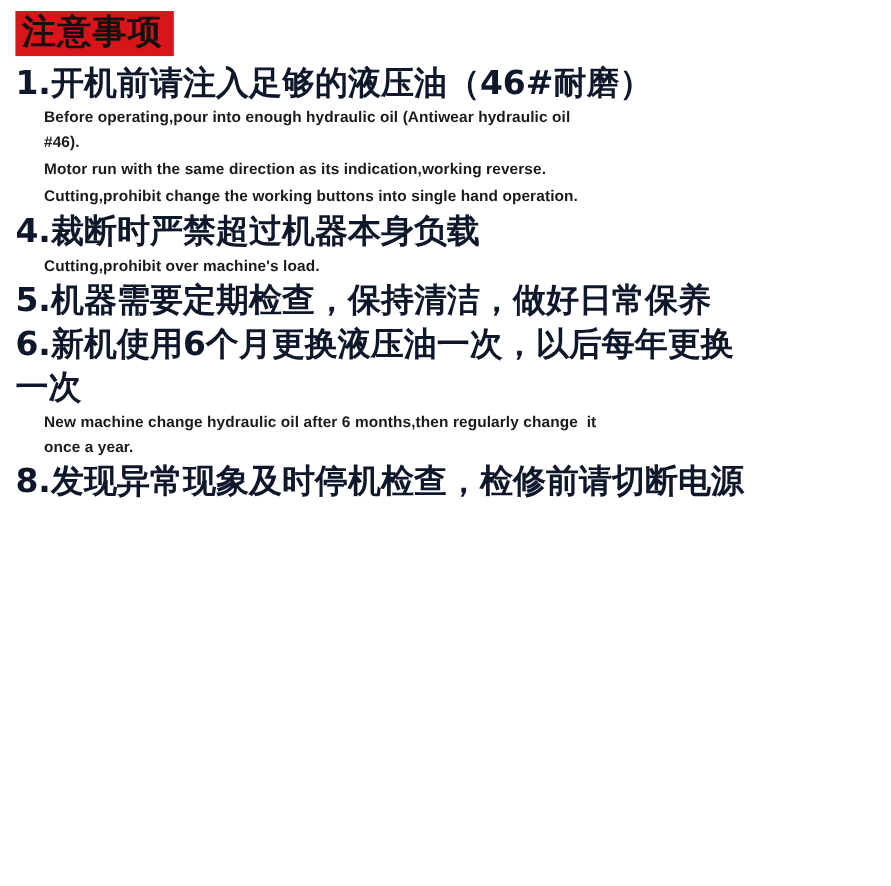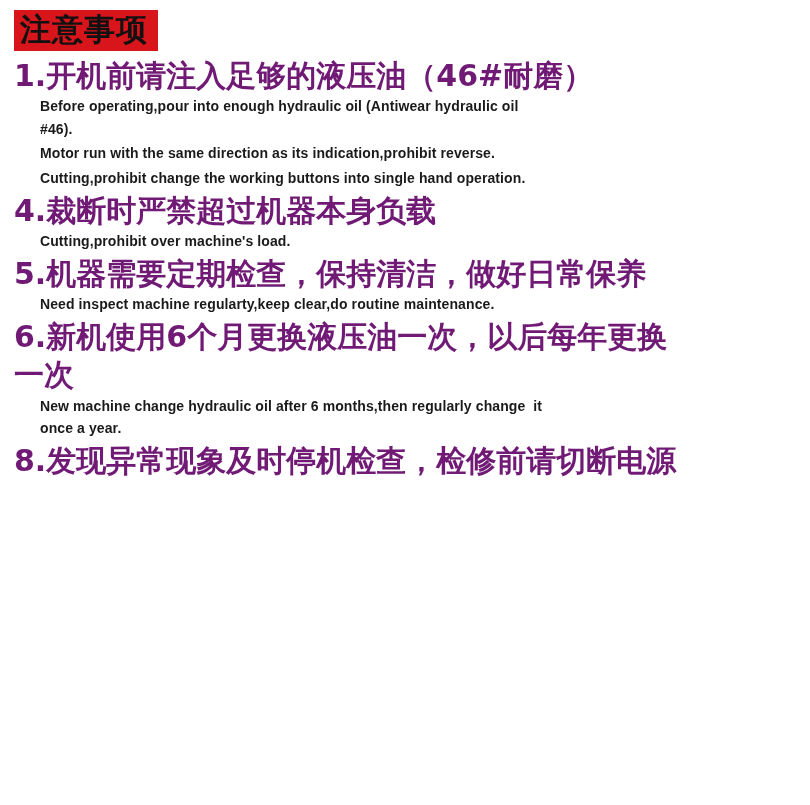--- a/index.html
+++ b/index.html
@@ -40,21 +40,21 @@
     padding: 0 4px;
   }
   .item {
     margin-bottom: 2px;
   }
   .cn {
     font-family: "DejaVu Sans", sans-serif;
     font-weight: bold;
     font-size: 30px;
     line-height: 1.28;
-    color: #701a75;
+    color: #0f172a;
     letter-spacing: 0px;
     white-space: pre-wrap;
   }
   .en {
     font-family: "Liberation Sans", sans-serif;
     font-weight: bold;
     font-size: 14px;
     line-height: 1.62;
     color: #1a1a1a;
     padding-left: 26px;
@@ -76,35 +76,34 @@
 
   <div class="items">
 
     <div class="item">
       <div class="cn">1.开机前请注入足够的液压油（46#耐磨）</div>
       <div class="en">Before operating,pour into enough hydraulic oil (Antiwear hydraulic oil
 #46).</div>
     </div>
 
     <div class="item">
-      <div class="en">Motor run with the same direction as its indication,prohibit reverse.</div>
+      <div class="en">Motor run with the same direction as its indication,working reverse.</div>
     </div>
 
     <div class="item">
       <div class="en">Cutting,prohibit change the working buttons into single hand operation.</div>
     </div>
 
     <div class="item">
       <div class="cn">4.裁断时严禁超过机器本身负载</div>
       <div class="en">Cutting,prohibit over machine's load.</div>
     </div>
 
     <div class="item">
       <div class="cn">5.机器需要定期检查，保持清洁，做好日常保养</div>
-      <div class="en">Need inspect machine regularty,keep clear,do routine maintenance.</div>
     </div>
 
     <div class="item">
       <div class="cn">6.新机使用6个月更换液压油一次，以后每年更换
 一次</div>
       <div class="en">New machine change hydraulic oil after 6 months,then regularly change  it
 once a year.</div>
     </div>
 
     <div class="item">

